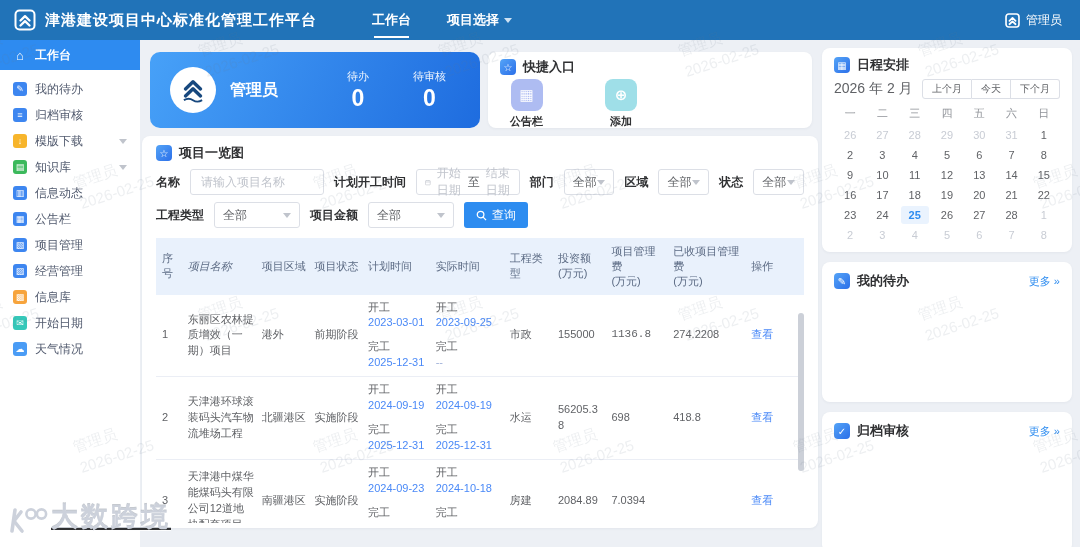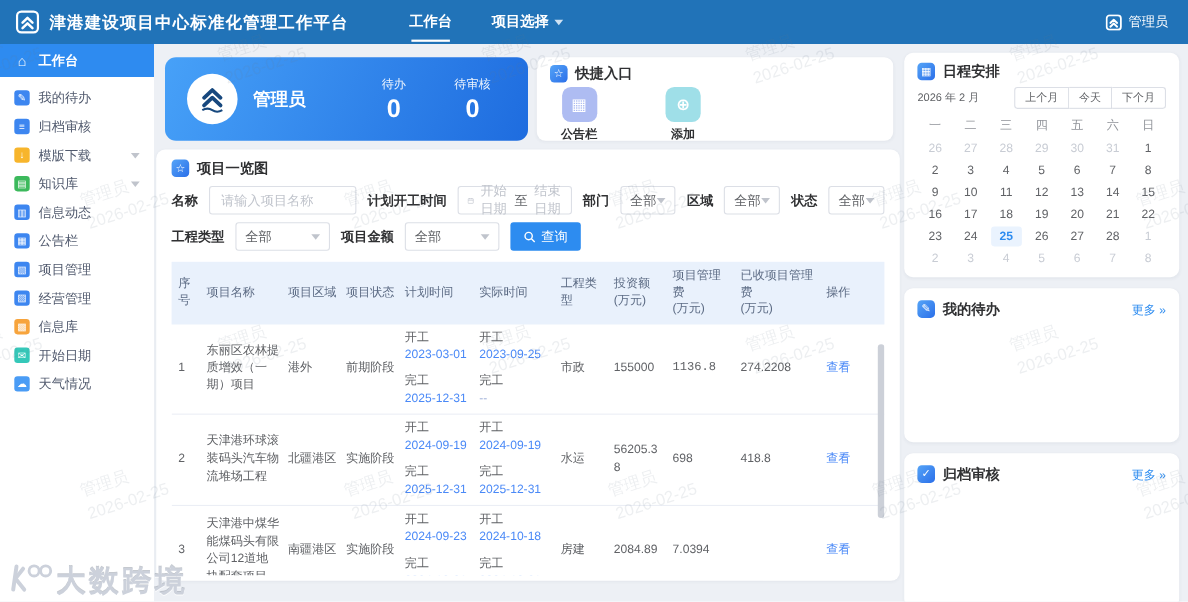--- a/index.html
+++ b/index.html
@@ -66,38 +66,38 @@
   .cell{padding:0 4px;box-sizing:border-box;line-height:1.45;word-break:break-all;}
   .date-stack .lbl{color:#606266;}
   .date-stack .date{color:#4a89f7;cursor:pointer;}
   .date-stack .date.muted{color:#9fb0d8;cursor:default;}
   .date-stack .gap{height:8px;}
   .link{color:#4a89f7;cursor:pointer;}
   .scroll-thumb{position:absolute;right:0;top:18px;width:6px;height:158px;background:#ccd0d8;border-radius:3px;}
   
   .schedule-card{left:822px;top:48px;width:250px;height:204px;padding:8px 12px;}
   .cal-top{display:flex;align-items:center;justify-content:space-between;margin-top:5px;}
-  .cal-month{font-size:10px;color:#606266;}
+  .cal-month{font-size:14px;color:#606266;}
   .cal-btns{display:flex;}
   .cal-btn{font-size:10px;color:#606266;border:1px solid #dcdfe6;padding:2px 9px;background:#fff;cursor:pointer;font-family:inherit;}
   .cal-btn:first-child{border-radius:3px 0 0 3px;}
   .cal-btn:last-child{border-radius:0 3px 3px 0;}
   .cal-btn + .cal-btn{border-left:none;}
   .cal-grid{display:grid;grid-template-columns:repeat(7,1fr);margin-top:3px;text-align:center;font-size:11px;color:#606266;}
   .cal-wd{color:#909399;padding:4px 0;}
   .cal-day{padding:3px 0;cursor:pointer;border-radius:3px;margin:1px 2px;}
   .cal-day.muted{color:#c8ccd4;}
   .cal-day.today{color:#2d8cf0;background:#eaf3fe;font-weight:700;}
   .todo-card{left:822px;top:262px;width:250px;height:140px;padding:10px 12px;}
   .archive-card{left:822px;top:412px;width:250px;height:140px;padding:10px 12px;}
   
   .wm-layer{position:absolute;inset:0;pointer-events:none;z-index:60;overflow:hidden;}
   .wm{position:absolute;transform:rotate(-18deg);color:rgba(110,120,140,.12);font-size:15px;line-height:1.45;white-space:nowrap;}
   .wm span{display:block;}
-  .brandmark{position:absolute;left:6px;bottom:1px;display:flex;align-items:flex-start;gap:3px;z-index:62;pointer-events:none;}
+  .brandmark{position:absolute;left:6px;bottom:12px;display:flex;align-items:flex-end;gap:3px;z-index:62;pointer-events:none;text-decoration:underline;}
   .brandmark-text{font-size:27px;font-weight:700;letter-spacing:3px;color:#ccd1db;
                   text-shadow:0 1px 0 rgba(255,255,255,.8),0 -1px 0 rgba(150,156,168,.55);}
 </style>
 </head>
 <body>
 
 <div class="page">
 
   <header class="topbar">
     <div class="brand">
@@ -277,21 +277,21 @@
           <path d="M7.8 7.8 L11 11" stroke="#fff" stroke-width="1.4"></path>
         </svg>
         <span>查询</span>
       </button>
     </div>
 
     <div class="tbl-head" id="tbl-head">
         <div class="tbl-col" style="flex: 0 0 4%;">
           <div>序号</div>
         </div>
-        <div class="tbl-col" style="flex: 0 0 11.5%;">
+        <div class="tbl-col" style="flex: 0 0 11.5%; font-style: italic;">
           <div>项目名称</div>
         </div>
         <div class="tbl-col" style="flex: 0 0 8.2%;">
           <div>项目区域</div>
         </div>
         <div class="tbl-col" style="flex: 0 0 8.3%;">
           <div>项目状态</div>
         </div>
         <div class="tbl-col" style="flex: 0 0 10.5%;">
           <div>计划时间</div>

